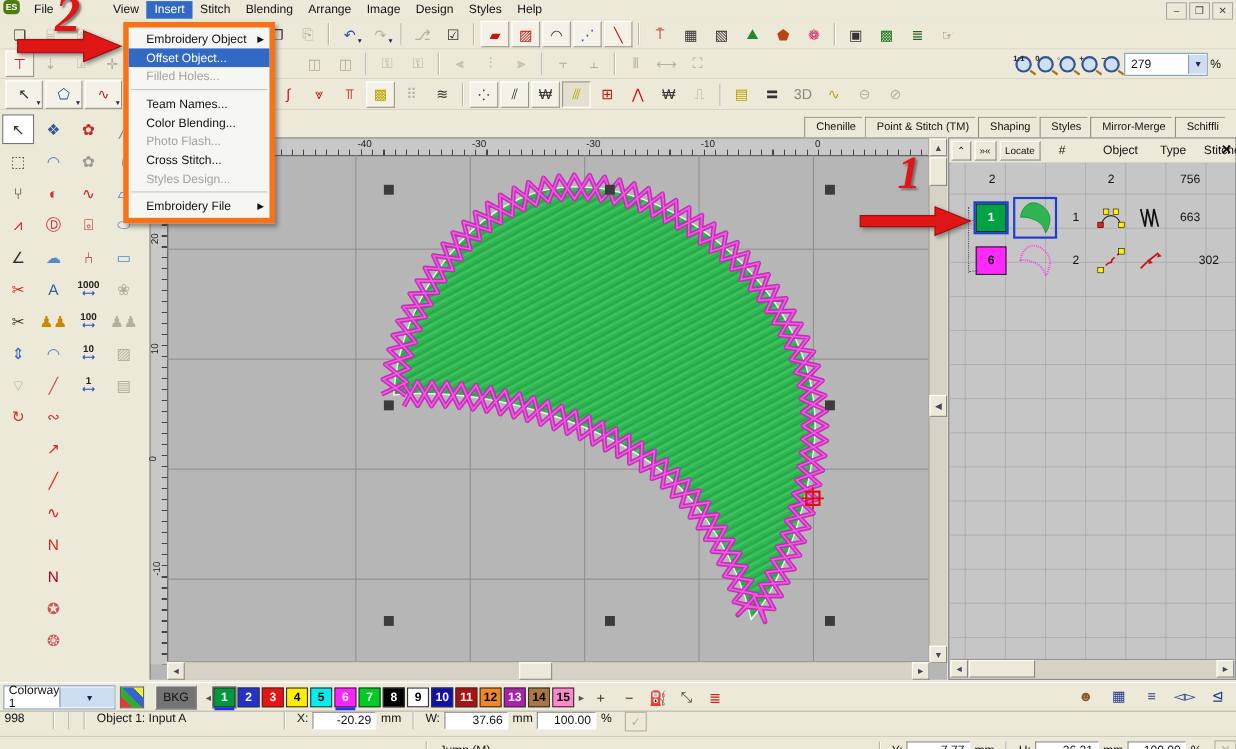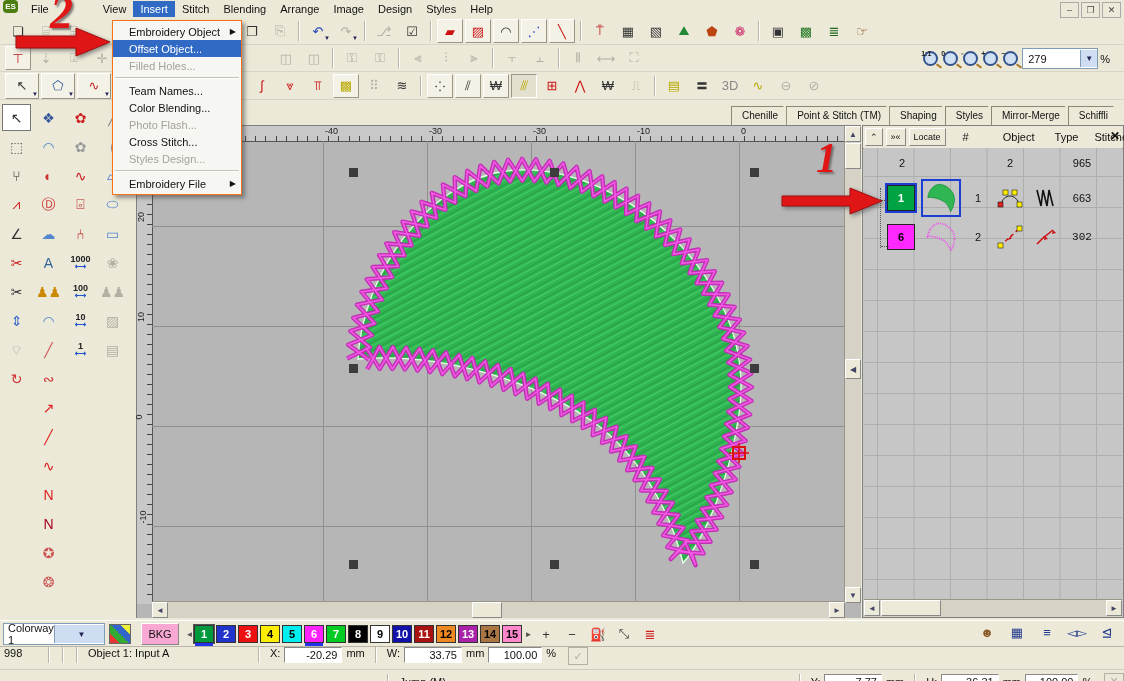--- a/index.html
+++ b/index.html
@@ -71,34 +71,34 @@
     background-image:linear-gradient(#aeaeae 1px,transparent 1px),linear-gradient(90deg,#aeaeae 1px,transparent 1px);
     background-size:36.5px 31px;background-position:13px 121px;}
   .pcell{position:absolute;display:flex;align-items:center;justify-content:center;}
   .cswatch{width:26px;height:24px;border:1px solid #222;display:flex;align-items:center;justify-content:center;font-size:11px;font-weight:bold;}
   .cswatch.selblue{outline:2px solid #1b3fd4;}
   .thumbbox{width:36px;height:34px;display:flex;align-items:center;justify-content:center;}
   .thumbbox.selblue{outline:2px solid #1b3fd4;}
   .dotline{position:absolute;border-color:#555;}
   #phscroll{position:absolute;left:1px;right:1px;bottom:0;height:17px;background:#d6d2c6;border-top:1px solid #9a9687;}
   
-  #popup{left:112px;top:20px;width:128px;background:#f6f6f2;border:1px solid #f97316;box-shadow:3px 3px 4px rgba(60,60,60,.5);z-index:50;padding:2px 0;}
+  #popup{left:112px;top:20px;width:128px;background:#f6f6f2;border:5px solid #f97316;box-shadow:3px 3px 4px rgba(60,60,60,.5);z-index:50;padding:2px 0;}
   .pitem{height:17px;display:flex;align-items:center;padding:0 6px 0 16px;position:relative;white-space:nowrap;}
   .pitem.hl{background:#316ac5;color:#fff;}
   .pitem.dim{color:#a5a29a;}
   .pitem .sub{position:absolute;right:5px;font-size:8px;}
   .psep{height:1px;background:#c6c3b6;border-bottom:1px solid #fff;margin:3px 2px;}
   
   #palette{left:0;top:620px;width:1124px;height:26px;background:#ece9d8;border-top:1px solid #fff;display:flex;align-items:center;}
   #cwbox{width:100px;height:20px;border:1px solid #7f9db9;background:#fff;display:flex;align-items:center;margin-left:3px;}
   #cwbox span{flex:1;padding-left:4px;}
   #cwdrop{width:16px;height:18px;background:#cfddf2;border-left:1px solid #7f9db9;display:flex;align-items:center;justify-content:center;font-size:8px;color:#225;}
   #cwicon{width:20px;height:18px;margin:0 4px;background:
      linear-gradient(45deg,#e33 25%,#3a3 25% 50%,#36c 50% 75%,#ee3 75%);border:1px solid #666;}
-  #bkgbtn{width:36px;height:20px;border:1px solid;border-color:#fff #888 #888 #fff;background:#f9a8d4;display:flex;align-items:center;justify-content:center;margin:0 6px;}
+  #bkgbtn{width:36px;height:20px;border:1px solid;border-color:#fff #888 #888 #fff;background:#737373;display:flex;align-items:center;justify-content:center;margin:0 6px;}
   .palarrow{width:9px;height:16px;display:flex;align-items:center;justify-content:center;color:#555;font-size:8px;}
   .sw{width:20px;height:18px;border:1px solid #333;box-sizing:border-box;display:flex;align-items:center;justify-content:center;font-weight:bold;font-size:11px;position:relative;margin-right:2px;}
   .sw .mark{position:absolute;left:0;right:0;bottom:-4px;height:3px;background:#2233ee;}
   .sw.pressed{outline:1px solid #555;}
   .palico{width:22px;height:20px;display:flex;align-items:center;justify-content:center;font-size:13px;color:#333;margin:0 2px;}
   #palright{position:absolute;right:6px;top:622px;display:flex;gap:8px;z-index:5;}
   .pric{width:22px;height:20px;display:flex;align-items:center;justify-content:center;font-size:13px;color:#223a8c;}
   
   #status1{left:0;top:646px;width:1124px;height:23px;background:#ece9d8;border-top:1px solid #b8b4a8;display:flex;align-items:flex-start;white-space:pre;}
   #status2{left:0;top:669px;width:1124px;height:23px;background:#ece9d8;border-top:1px solid #cfccc0;display:flex;align-items:center;white-space:pre;}
@@ -392,21 +392,21 @@
         <span class="pcol" style="margin-left: 14px;">#</span>
         <span class="pcol" style="margin-left: 34px;">Object</span>
         <span class="pcol" style="margin-left: 20px;">Type</span>
         <span class="pcol" style="margin-left: 16px;">Stitches</span>
       </span>
     <span id="pclose">✕</span>
   </div>
   <div id="pgrid">
       <div class="pcell" style="left: 22px; top: 4px; width: 32px; height: 22px;">2</div>
       <div class="pcell" style="left: 128px; top: 4px; width: 36px; height: 22px;">2</div>
-      <div class="pcell" style="left: 192px; top: 4px; width: 52px; height: 22px;">965</div>
+      <div class="pcell" style="left: 192px; top: 4px; width: 52px; height: 22px;">756</div>
       <div class="pcell" style="left: 22px; top: 37px; width: 30px; height: 26px;">
         <span class="cswatch selblue" style="background: rgb(0, 163, 68); color: rgb(255, 255, 255);">1</span>
       </div>
       <div class="pcell" style="left: 58px; top: 32px; width: 38px; height: 36px;">
         <span class="thumbbox selblue">
           <svg width="32" height="30" viewBox="190 25 440 430" preserveAspectRatio="xMidYMid meet">
             <path d="M221,233 C225,150 290,55 369,45 C450,35 540,95 580,170 C605,215 608,260 600,300 C592,350 570,410 546,437 C535,390 505,330 455,295 C405,260 310,225 221,233 Z" fill="#2fb551" stroke="#067d2e" stroke-width="8"></path>
           </svg>
         </span>
       </div>
@@ -445,21 +445,21 @@
           <path d="M10,15 l5,-5 l-1,4 z" fill="#cc1111"></path>
         </svg>
       </div>
       <div class="pcell" style="left: 164px; top: 70px; width: 34px; height: 38px;">
         <svg width="22" height="20" viewBox="0 0 22 20">
           <path d="M3,17 L11,9 M9,11 L19,3" stroke="#cc1111" stroke-width="1.6" fill="none"></path>
           <path d="M11,9 l-1,4 l4,-1 z" fill="#cc1111"></path>
           <path d="M19,3 l-1,4 l4,-1 z" fill="#cc1111"></path>
         </svg>
       </div>
-      <div class="pcell" style="left: 192px; top: 70px; width: 52px; height: 38px; font-family: Liberation Mono, monospace;">302</div>
+      <div class="pcell" style="left: 209px; top: 70px; width: 52px; height: 38px;">302</div>
       <div class="dotline" style="left: 16px; top: 40px; width: 1px; height: 60px; border-left: 1px dotted rgb(85, 85, 85);"></div>
       <div class="dotline" style="left: 17px; top: 52px; width: 8px; height: 1px; border-top: 1px dotted rgb(85, 85, 85);"></div>
       <div class="dotline" style="left: 17px; top: 98px; width: 8px; height: 1px; border-top: 1px dotted rgb(85, 85, 85);"></div>
     </div>
   <div id="phscroll">
     <span class="sbtn" style="left:0;top:0;height:16px">◄</span>
     <span class="sthumb" style="left:17px;top:0;width:60px;height:16px"></span>
     <span class="sbtn" style="right:0;top:0;height:16px">►</span>
   </div>
 </div>
@@ -525,21 +525,21 @@
   <span class="stsep"></span>
   <span class="stsep"></span>
   <span class="stsep"></span>
   <span class="stlab" style="width:160px">Object 1: Input A</span>
   <span class="stsep"></span>
   <span class="stlab">X:</span>
   <span class="stfield" style="width:58px">-20.29</span>
   <span class="stlab">mm</span>
   <span class="stsep"></span>
   <span class="stlab">W:</span>
-  <span class="stfield" style="width:58px">33.75</span>
+  <span class="stfield" style="width:58px">37.66</span>
   <span class="stlab">mm</span>
   <span class="stfield" style="width:54px">100.00</span>
   <span class="stlab">%</span>
   <span class="okbtn">✓</span>
 </div>
 <div class="abs" id="status2">
   <span class="stlab" style="width:378px"> </span>
   <span class="stsep"></span>
   <span class="stlab" style="width:394px">Jump (M)</span>
   <span class="stsep"></span>

